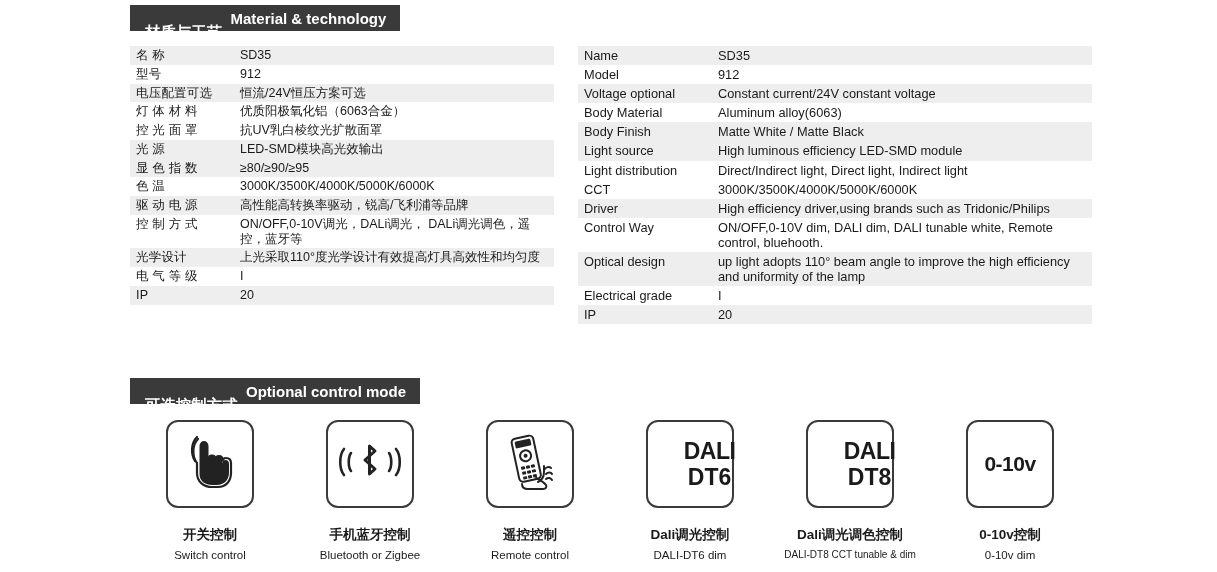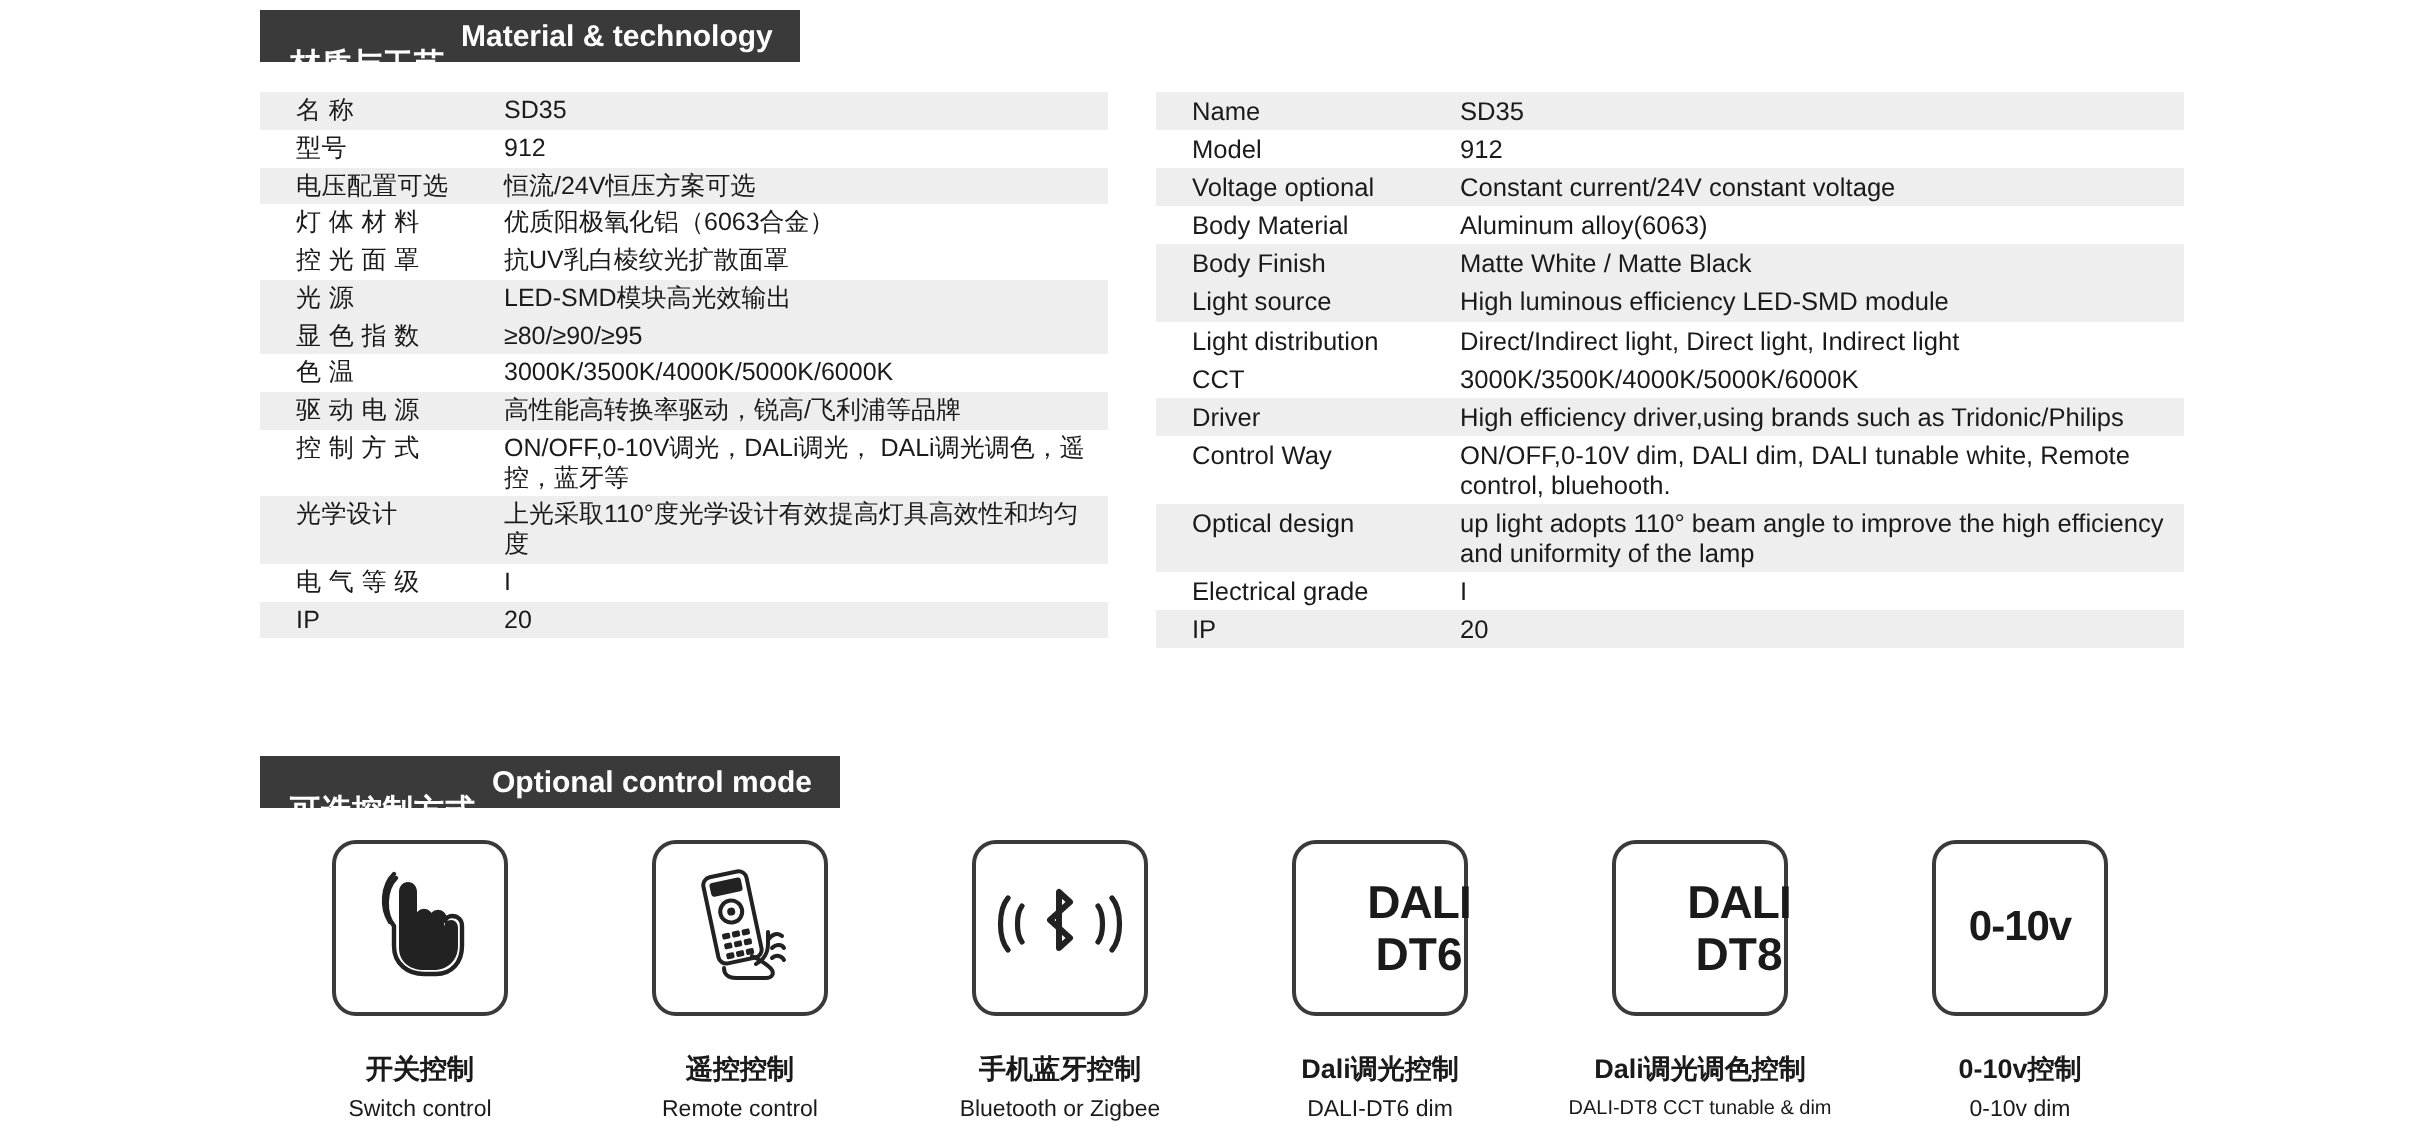--- a/index.html
+++ b/index.html
@@ -68,21 +68,21 @@
     top: 46px;
     width: 424px;
   }
   #table-en {
     left: 578px;
     top: 46px;
     width: 514px;
   }
   .spec-table td {
     vertical-align: top;
-    padding: 2px 4px 2px 18px;
+    padding: 2px 4px 2px 6px;
     line-height: 1.18;
   }
   #table-cn td.k { width: 104px; }
   #table-cn td.v { width: 320px; }
   #table-en td.k { width: 134px; }
   #table-en td.v { width: 380px; }
 
   #table-cn td.k, #table-cn td.v { font-size: 12.5px; }
   #table-en td.k, #table-en td.v { font-size: 12.8px; }
 
@@ -295,20 +295,40 @@
             <path d="M38.5 27 C38.5 24.5 37 23 35 23 C33 23 31.5 24.5 31.5 27"></path>
             <path d="M31.5 26.5 C31.5 24 30 22.5 28 22.5 C26 22.5 24.5 24 24.5 26.5"></path>
           </g>
           <path d="M24.5 26 L24.5 13 C24.5 10 22.5 8 20 8 C17.5 8 15.5 10 15.5 13 L15.5 41 C15.5 48 21 52 28 52 L33 52 C40 52 45 47 45 40 L45 31 C45 28.5 43.5 27 41.5 27 C39.5 27 38 28.5 38 31 L38 27 C38 24.5 36.5 23 34.5 23 C32.5 23 31 24.5 31 27 L31 26 C31 23.5 29.5 22 27.5 22 C25.5 22 24.5 23.5 24.5 26 Z" fill="#222"></path>
           <path d="M13 4 C7 10 6.5 21 11 28" fill="none" stroke="#222" stroke-width="2.2" stroke-linecap="round"></path>
         </svg>
       </span>
     </div>
     <div class="ctrl-cn">开关控制</div>
     <div class="ctrl-en">Switch control</div>
+  </div>
+
+  <div class="ctrl-item">
+    <div class="ctrl-box">
+      <span>
+        <svg width="72" height="46" viewBox="0 0 72 46">
+          <g fill="none" stroke="#222" stroke-width="2.6" stroke-linecap="round">
+            <path d="M10 10 C5 16 5 30 10 36"></path>
+            <path d="M17 14 C14 18 14 28 17 32"></path>
+            <path d="M62 10 C67 16 67 30 62 36"></path>
+            <path d="M55 14 C58 18 58 28 55 32"></path>
+          </g>
+          <g transform="translate(27,4)">
+            <path d="M4 17 L14 8 L8.5 3 L8.5 31 L14 26 L4 17" fill="none" stroke="#222" stroke-width="3" stroke-linejoin="round" stroke-linecap="round"></path>
+          </g>
+        </svg>
+      </span>
+    </div>
+    <div class="ctrl-cn">手机蓝牙控制</div>
+    <div class="ctrl-en">Bluetooth or Zigbee</div>
   </div>
 
   <div class="ctrl-item">
     <div class="ctrl-box">
       <span>
         <svg width="56" height="60" viewBox="0 0 56 60">
           <g transform="rotate(-12 28 30)">
             <rect x="14" y="4" width="22" height="44" rx="4" fill="none" stroke="#222" stroke-width="2"></rect>
             <rect x="17" y="7" width="16" height="7" rx="1.5" fill="#222"></rect>
             <circle cx="25" cy="23" r="5.5" fill="none" stroke="#222" stroke-width="2"></circle>
@@ -334,40 +354,20 @@
           <path d="M34 46 C38 48 42 50 44 53 C45 55 44 57 41 57 L26 57 C22 57 20 55 20 52" fill="none" stroke="#222" stroke-width="2" stroke-linecap="round"></path>
         </svg>
       </span>
     </div>
     <div class="ctrl-cn">遥控控制</div>
     <div class="ctrl-en">Remote control</div>
   </div>
 
   <div class="ctrl-item">
     <div class="ctrl-box">
-      <span>
-        <svg width="72" height="46" viewBox="0 0 72 46">
-          <g fill="none" stroke="#222" stroke-width="2.6" stroke-linecap="round">
-            <path d="M10 10 C5 16 5 30 10 36"></path>
-            <path d="M17 14 C14 18 14 28 17 32"></path>
-            <path d="M62 10 C67 16 67 30 62 36"></path>
-            <path d="M55 14 C58 18 58 28 55 32"></path>
-          </g>
-          <g transform="translate(27,4)">
-            <path d="M4 17 L14 8 L8.5 3 L8.5 31 L14 26 L4 17" fill="none" stroke="#222" stroke-width="3" stroke-linejoin="round" stroke-linecap="round"></path>
-          </g>
-        </svg>
-      </span>
-    </div>
-    <div class="ctrl-cn">手机蓝牙控制</div>
-    <div class="ctrl-en">Bluetooth or Zigbee</div>
-  </div>
-
-  <div class="ctrl-item">
-    <div class="ctrl-box">
       <div class="dali-text">
         <span class="l1">DALI</span>
         <span class="l2">DT6</span>
       </div>
     </div>
     <div class="ctrl-cn">Dali调光控制</div>
     <div class="ctrl-en">DALI-DT6 dim</div>
   </div>
 
   <div class="ctrl-item">

